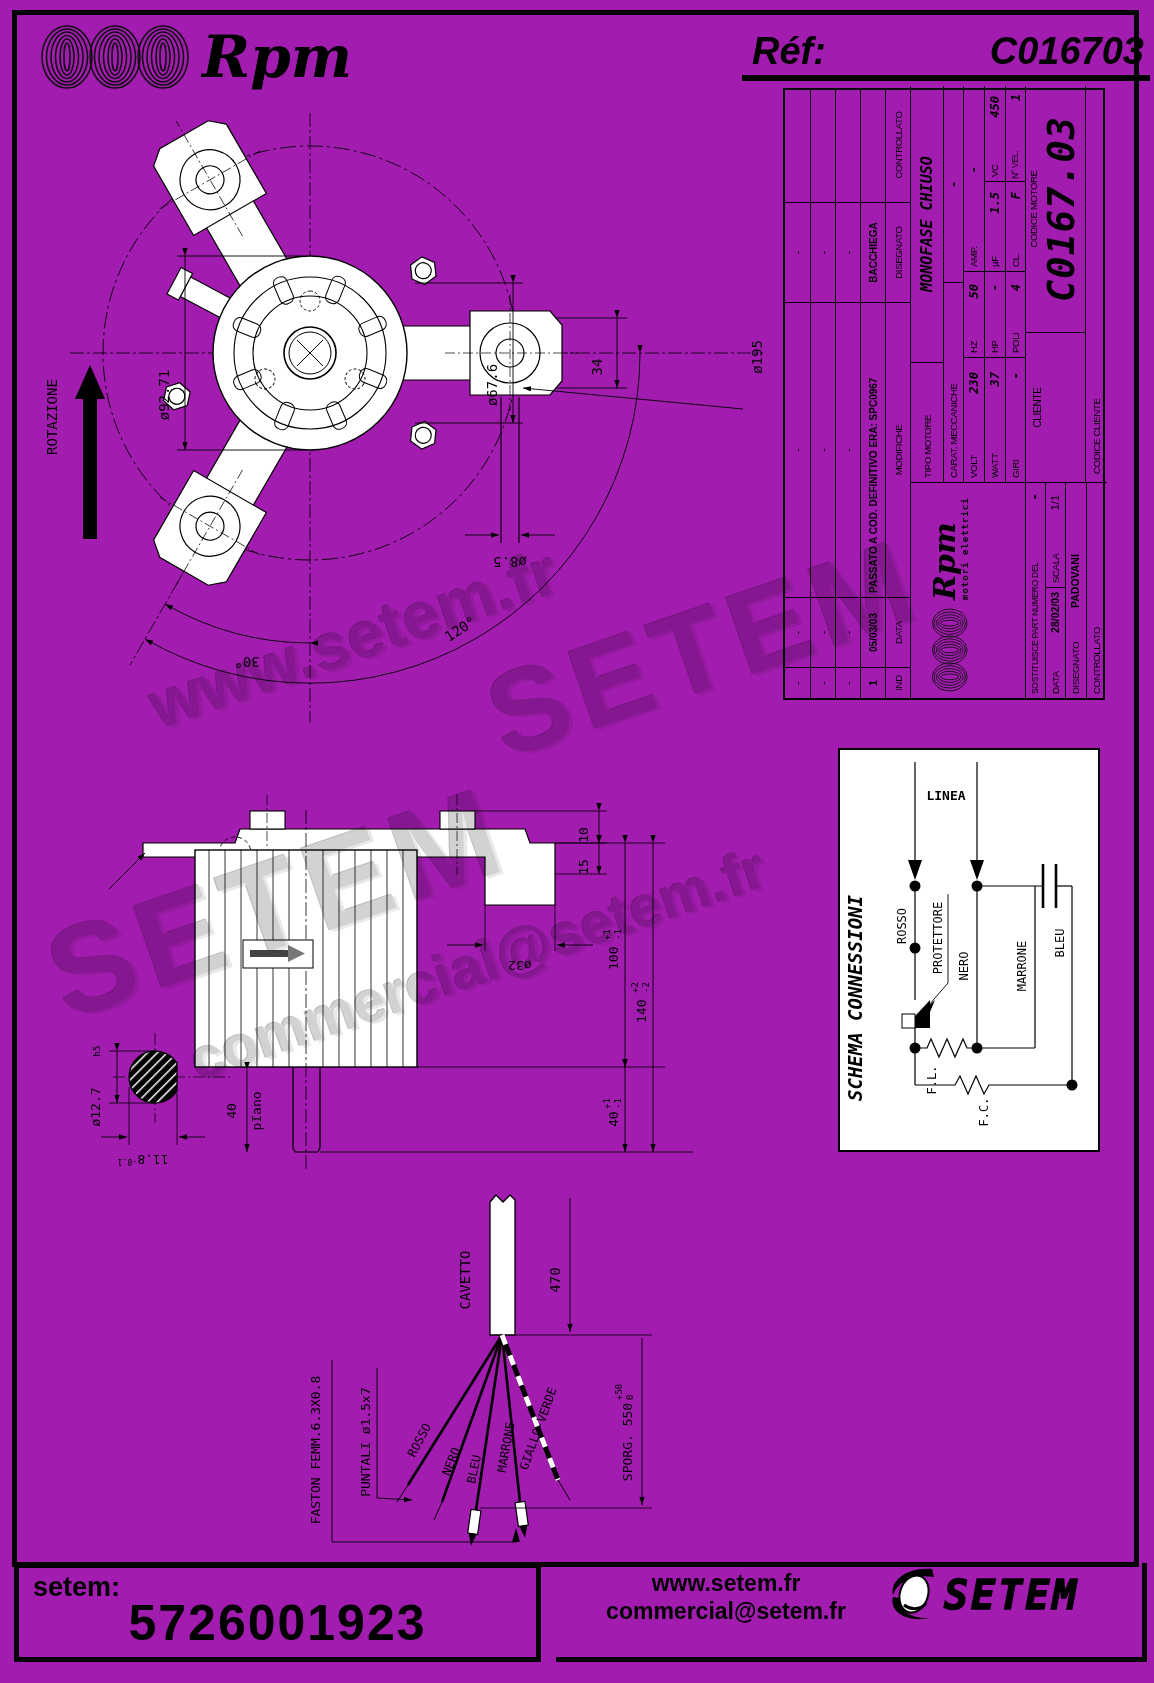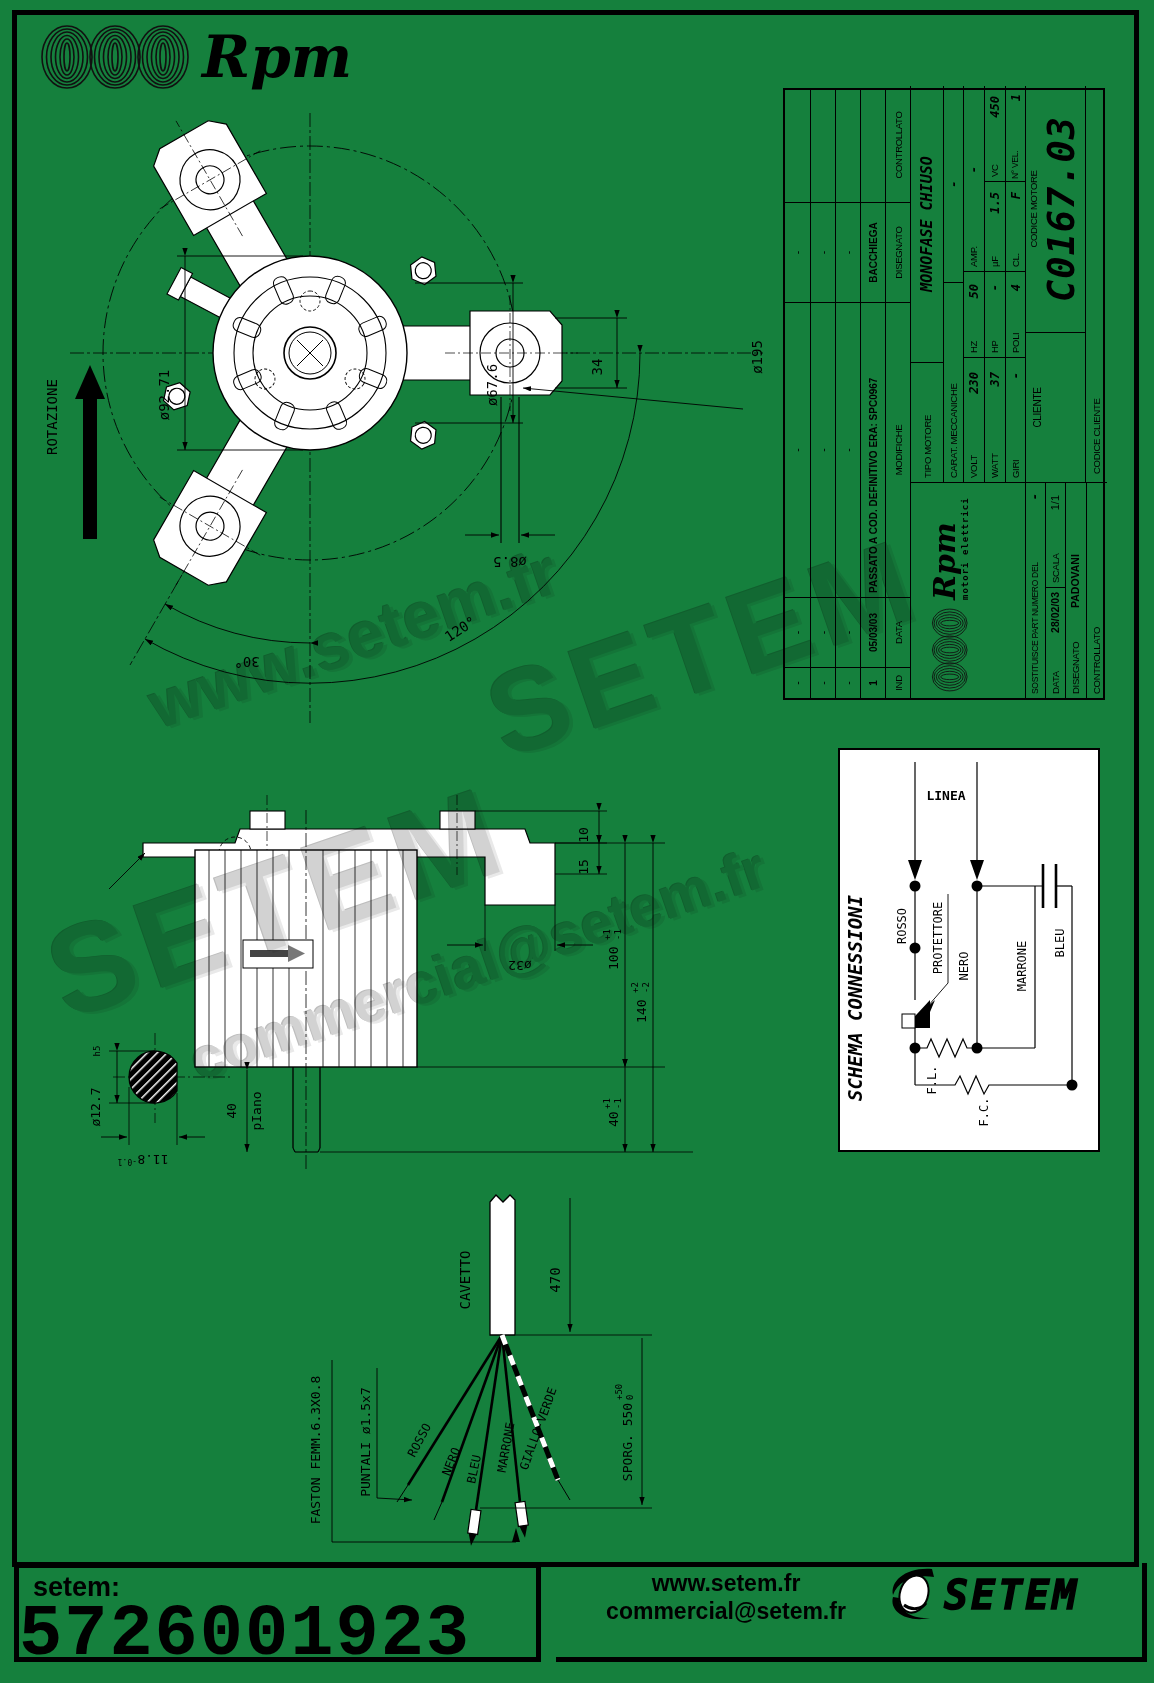--- a/index.html
+++ b/index.html
@@ -1,16 +1,16 @@
 <!DOCTYPE html>
 <html><head>
 <meta charset="utf-8">
 <style>
   html,body{margin:0;padding:0;background:#fff;}
-  #page{position:relative;width:1154px;height:1683px;background:#15803d;overflow:hidden;
+  #page{position:relative;width:1154px;height:1683px;background:#a21caf;overflow:hidden;
         font-family:"DejaVu Sans Mono",monospace;color:#000;}
   .abs{position:absolute;}
   
   .frame{position:absolute;left:12px;top:10px;width:1117px;height:1547px;border:5px solid #000;}
   
   .brand-rpm{font-family:"DejaVu Serif",serif;font-style:italic;font-weight:bold;font-size:58px;line-height:62px;}
   .ref-block{position:absolute;left:742px;top:30px;width:392px;border-bottom:6px solid #000;
              font-family:"Liberation Sans",sans-serif;font-style:italic;font-weight:bold;font-size:38px;
              display:flex;justify-content:space-between;padding:0 6px 2px 10px;}
   
@@ -29,21 +29,21 @@
   .rpm-small{font-family:"DejaVu Serif",serif;font-style:italic;font-weight:bold;font-size:30px;line-height:30px;}
   .motori{font-family:"DejaVu Sans Mono",monospace;font-weight:bold;font-size:9px;letter-spacing:1px;}
   
   .wm{position:absolute;pointer-events:none;font-family:"Liberation Sans",sans-serif;font-weight:bold;
       color:#d2d2d2;mix-blend-mode:multiply;white-space:nowrap;
       text-shadow:3px 3px 0 #e9e9e9,-1px -1px 0 #bdbdbd;}
   
   .code-box{position:absolute;left:14px;top:1563px;width:527px;height:99px;border:5px solid #000;box-sizing:border-box;
             font-family:"Liberation Sans",sans-serif;}
   .code-label{position:absolute;left:14px;top:4px;font-weight:bold;font-size:27px;}
-  .code-value{position:absolute;left:0;right:0;top:26px;text-align:left;font-weight:bold;font-size:72px;letter-spacing:2px;font-family:Liberation Mono, monospace;}
+  .code-value{position:absolute;left:0;right:0;top:26px;text-align:center;font-weight:bold;font-size:50px;letter-spacing:2px;}
   .rfoot{position:absolute;left:556px;top:1563px;width:591px;height:99px;border-bottom:5px solid #000;border-right:5px solid #000;box-sizing:border-box;font-family:"Liberation Sans",sans-serif;}
   .contact{position:absolute;left:0px;top:6px;width:340px;text-align:center;font-weight:bold;font-size:23px;line-height:28px;}
   .addr{position:absolute;left:0px;bottom:4px;width:585px;text-align:center;font-size:16.5px;}
   svg text{font-family:"DejaVu Sans Mono",monospace;fill:#000;}
   .dimtx{font-size:14px;}
   .dimtx2{font-size:13px;}
 </style>
 </head>
 <body>
 
@@ -63,20 +63,24 @@
             <ellipse rx="3" ry="14"></ellipse>
         </g>
       </defs>
       <use href="#coilH" x="27" y="35"></use>
         <use href="#coilH" x="75" y="35"></use>
         <use href="#coilH" x="123" y="35"></use>
     </svg>
     <span class="brand-rpm">Rpm</span>
   </div>
 
+  <div class="ref-block">
+    <span>Réf:</span>
+    <span>C016703</span>
+  </div>
 
   <div class="tb-wrap">
     <div class="tb-inner">
 
       <div class="cell noL noT ctr" style="left:0;top:0;width:30px;height:25px;">-</div>
       <div class="cell noT ctr" style="left:30px;top:0;width:70px;height:25px;">-</div>
       <div class="cell noT ctr" style="left:100px;top:0;width:295px;height:25px;">-</div>
       <div class="cell noT ctr" style="left:395px;top:0;width:100px;height:25px;">-</div>
       <div class="cell noT" style="left:495px;top:0;width:115px;height:25px;border-right:none;"></div>
 

